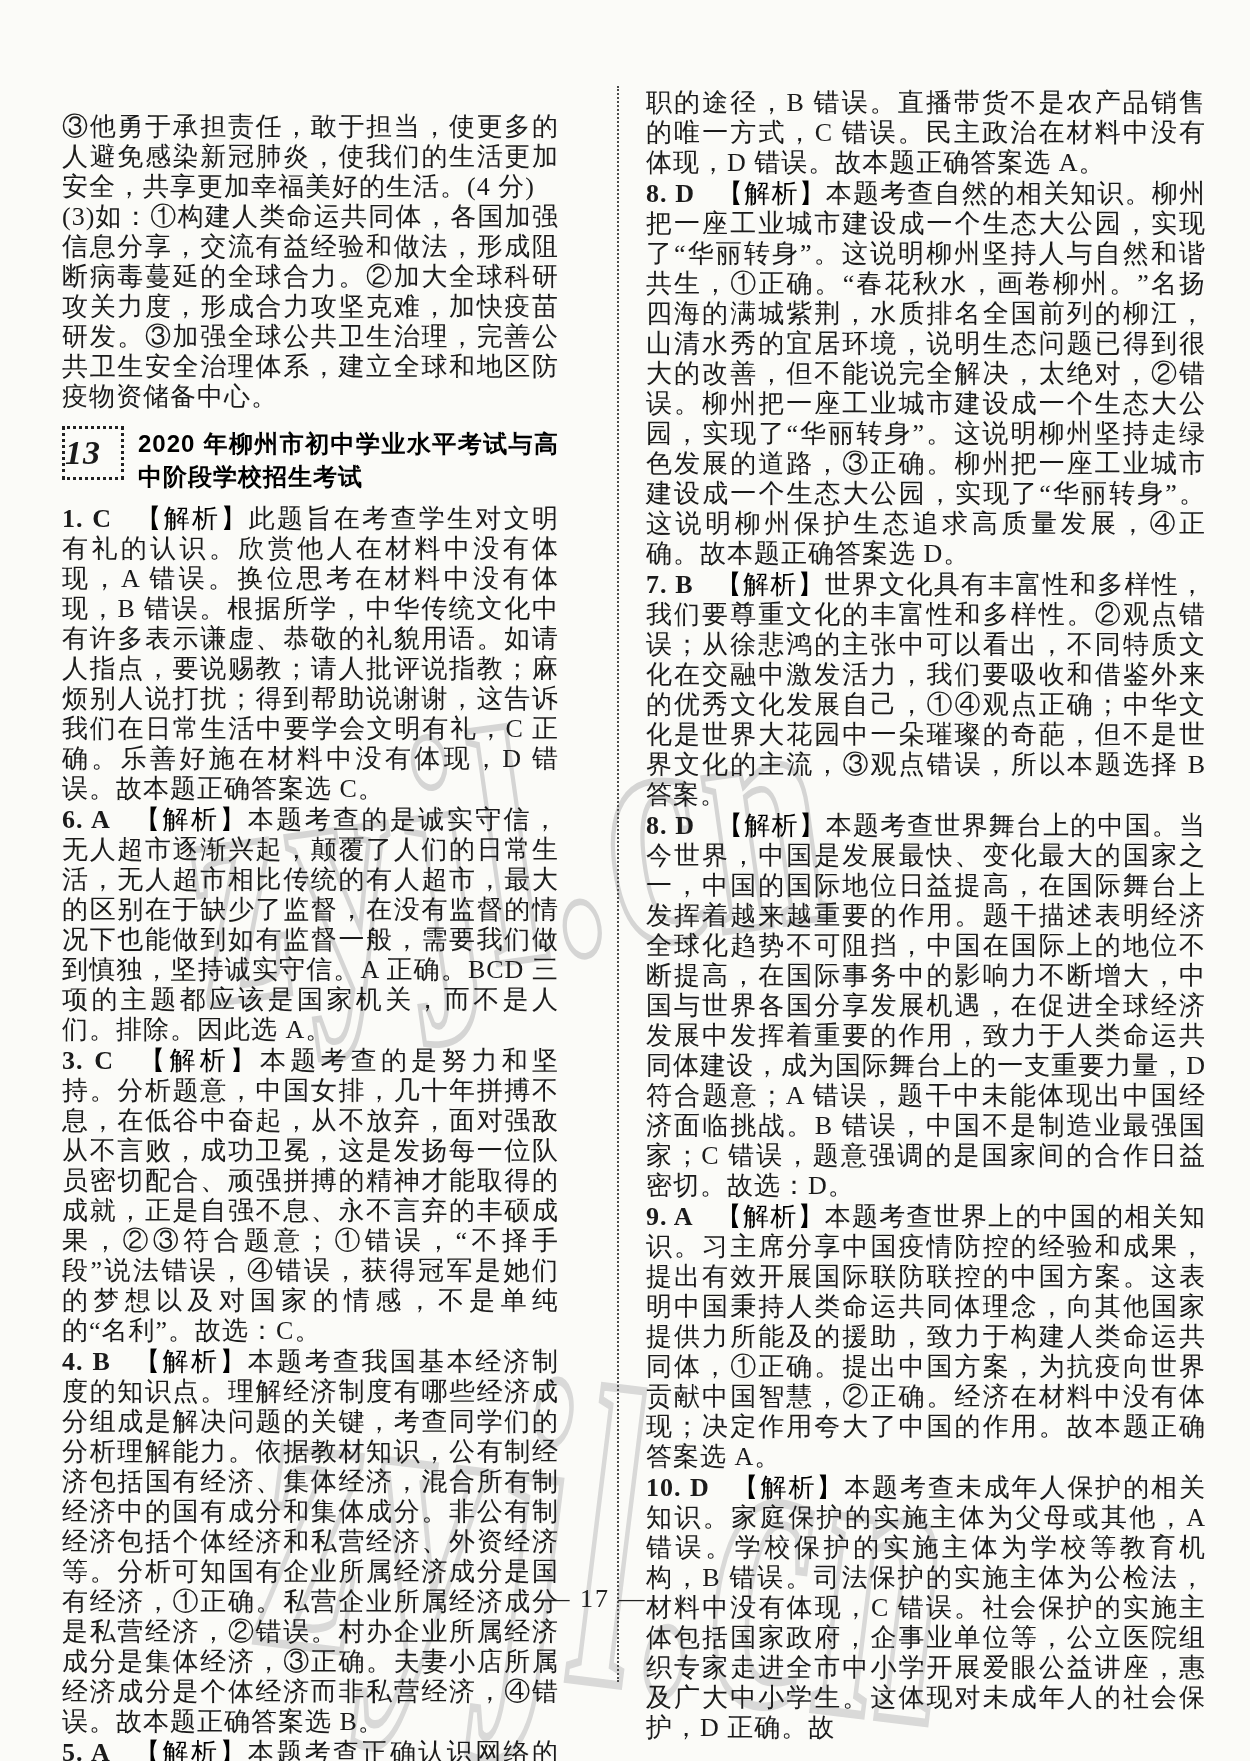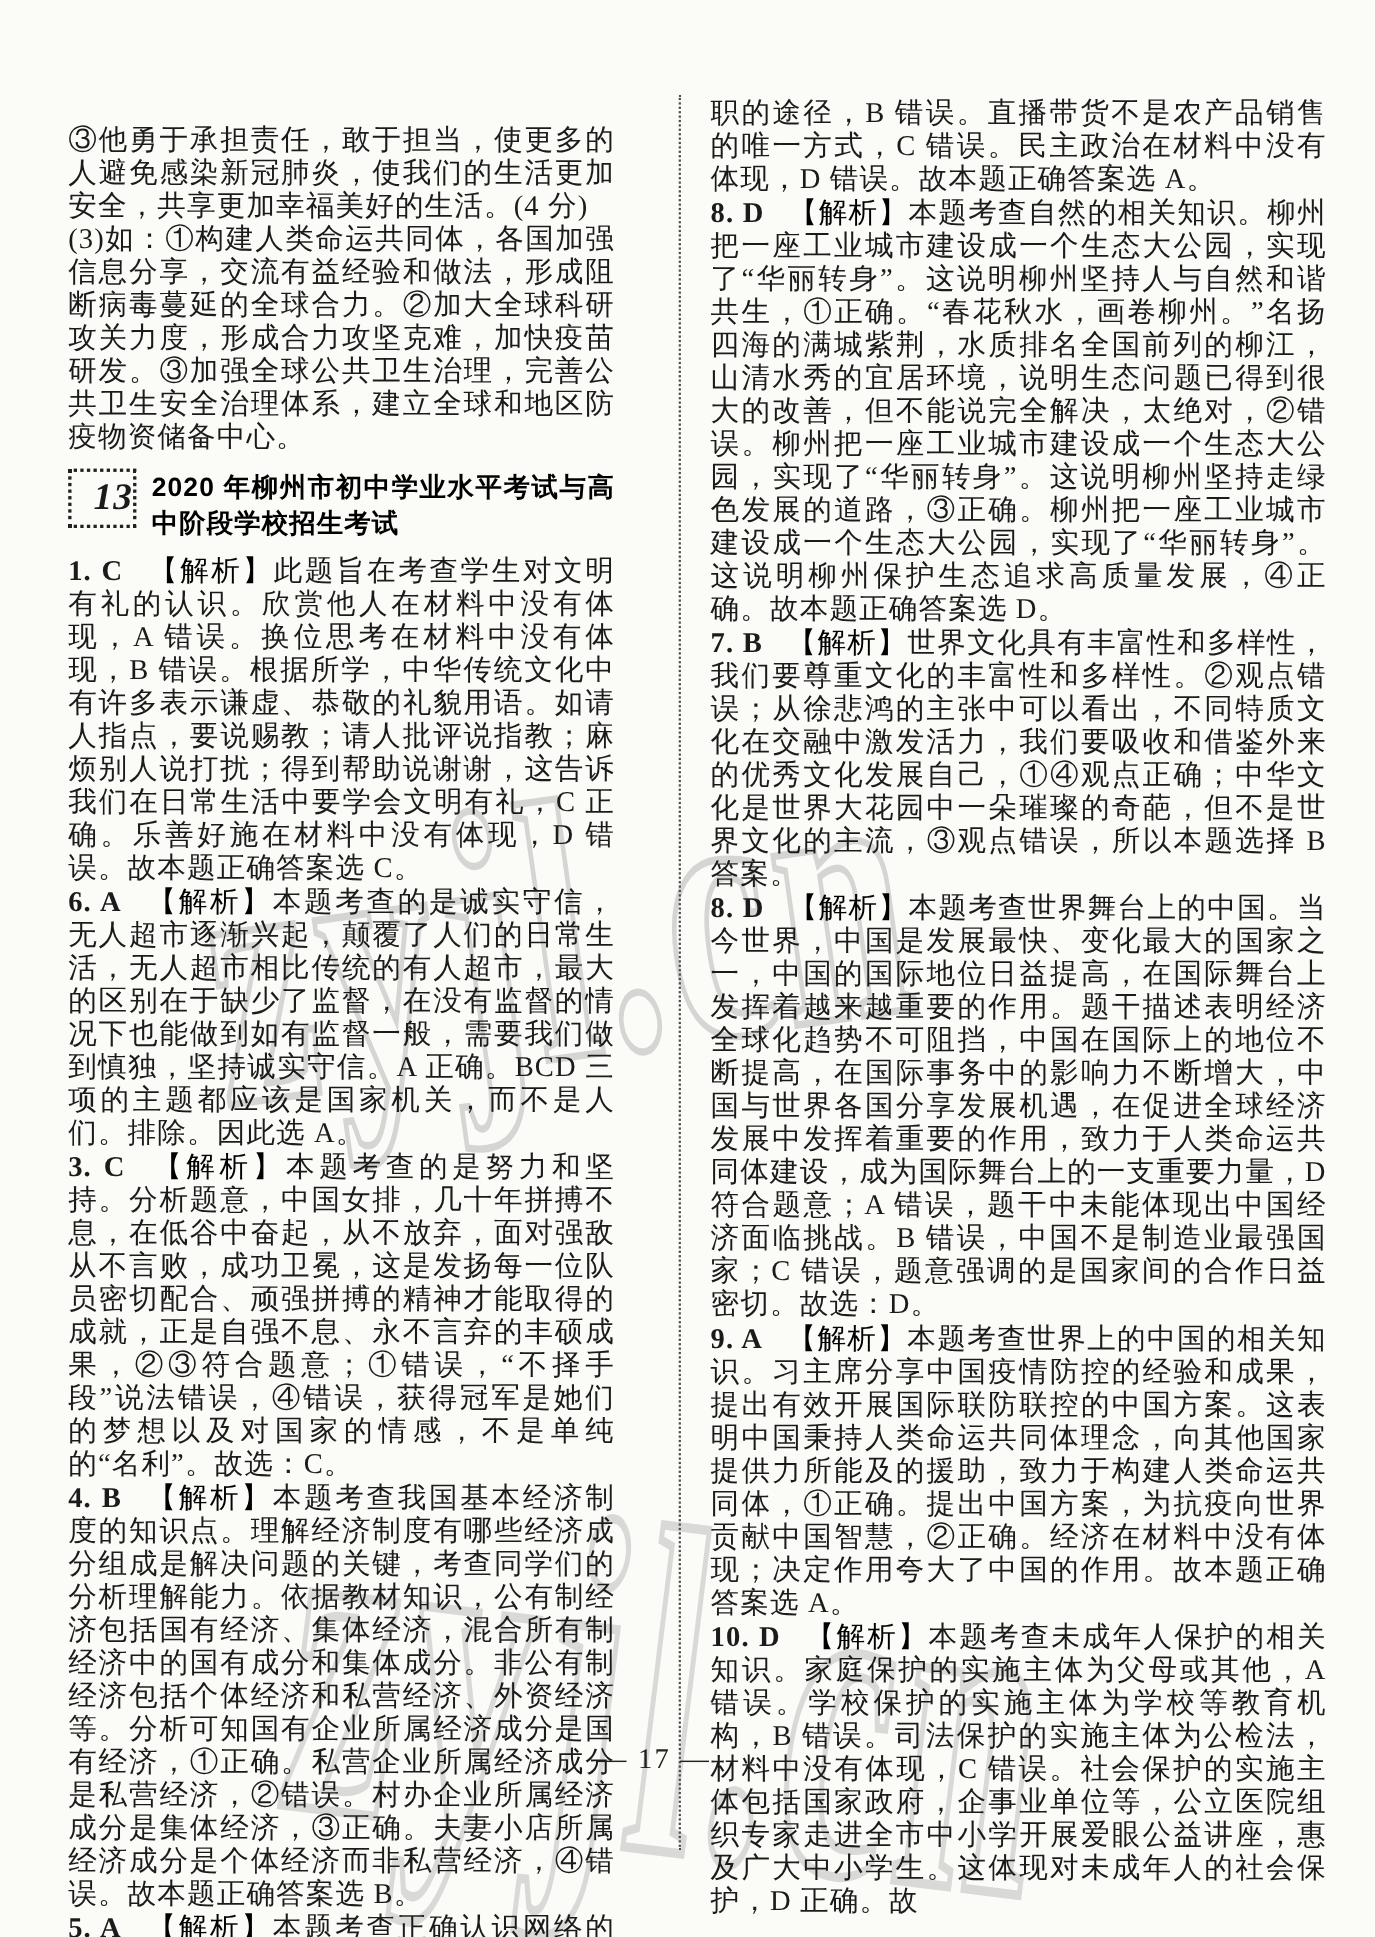--- a/index.html
+++ b/index.html
@@ -29,21 +29,21 @@
   }
   .section-row{
     display:flex;
     align-items:flex-start;
     margin:14px 0 10px 0;
   }
   .badge{
     flex:none;
     width:62px;height:54px;
     border:3px dotted #222;
-    display:flex;align-items:center;justify-content:flex-end;
+    display:flex;align-items:center;justify-content:flex-start;
     font-style:italic;font-weight:bold;
     font-size:34px;
     margin-right:14px;
     box-sizing:border-box;
   }
   .section-title{
     font-family:"Liberation Sans","DejaVu Sans",sans-serif;
     font-weight:bold;
     font-size:24px;
     line-height:33px;

